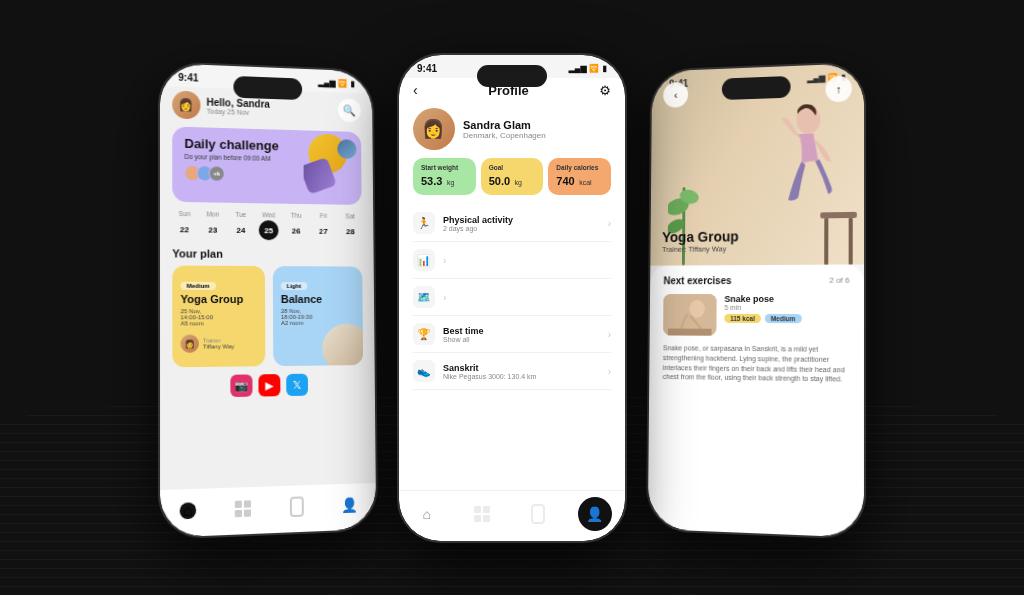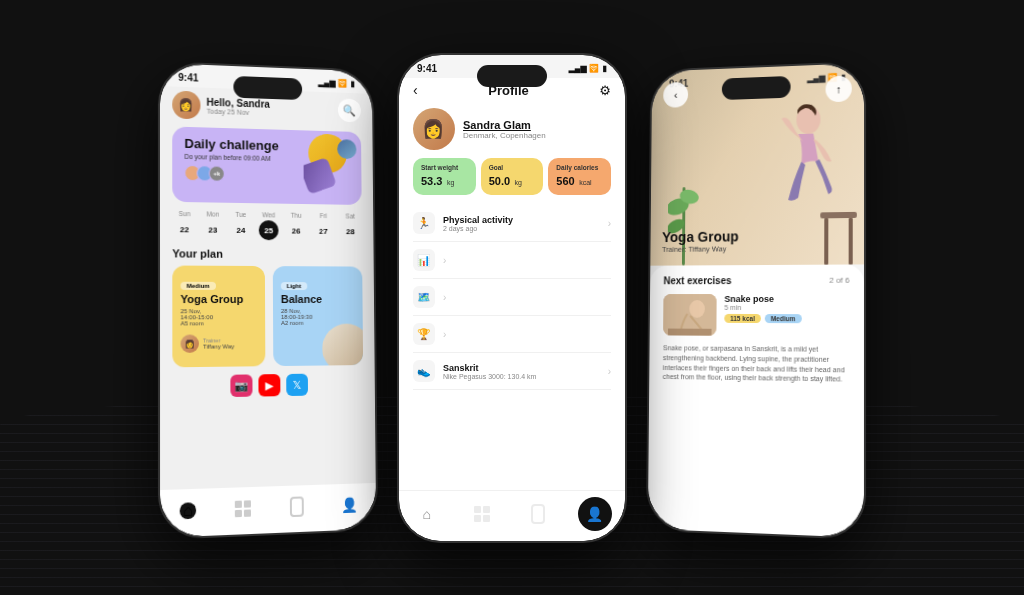--- a/index.html
+++ b/index.html
@@ -252,21 +252,21 @@
     .profile-title { font-size: 13px; font-weight: 700; color: #111; }
     .settings-btn { font-size: 13px; color: #111; }
 
     .profile-user { display: flex; align-items: center; gap: 8px; margin-bottom: 8px; }
     .profile-avatar {
       width: 42px; height: 42px; border-radius: 50%;
       background: linear-gradient(135deg, #d4a574, #c27a4a);
       display: flex; align-items: center; justify-content: center;
       font-size: 18px; overflow: hidden;
     }
-    .profile-name { font-size: 11px; font-weight: 700; color: #111; text-decoration: underline; }
+    .profile-name { font-size: 11px; font-weight: 700; color: #111; }
     .profile-location { font-size: 8px; color: #888; }
 
     .profile-stats {
       display: flex; gap: 12px; margin-bottom: 8px; align-items: center;
     }
     .stat-item {}
     .stat-label { font-size: 7px; color: #888; }
     .stat-value { font-size: 11px; font-weight: 700; color: #111; }
     .profile-actions { display: flex; gap: 4px; margin-left: auto; }
     .profile-action-btn {
@@ -543,21 +543,21 @@
           <div class="metric-card metric-card-yellow">
             <div class="metric-label">Goal</div>
             <div>
               <span class="metric-value">50.0</span>
               <span class="metric-unit"> kg</span>
             </div>
           </div>
           <div class="metric-card metric-card-orange">
             <div class="metric-label">Daily calories</div>
             <div>
-              <span class="metric-value">560</span>
+              <span class="metric-value">740</span>
               <span class="metric-unit"> kcal</span>
             </div>
           </div>
         </div>
 
         <div class="menu-list">
           <div class="menu-item">
             <div class="menu-item-icon">🏃</div>
             <div class="menu-item-content">
               <div class="menu-item-title">Physical activity</div>
@@ -568,20 +568,24 @@
           <div class="menu-item">
             <div class="menu-item-icon">📊</div>
             <div class="menu-item-arrow">›</div>
           </div>
           <div class="menu-item">
             <div class="menu-item-icon">🗺️</div>
             <div class="menu-item-arrow">›</div>
           </div>
           <div class="menu-item">
             <div class="menu-item-icon">🏆</div>
+            <div class="menu-item-content">
+              <div class="menu-item-title">Best time</div>
+              <div class="menu-item-sub">Show all</div>
+            </div>
             <div class="menu-item-arrow">›</div>
           </div>
           <div class="menu-item">
             <div class="menu-item-icon">👟</div>
             <div class="menu-item-content">
               <div class="menu-item-title">Sanskrit</div>
               <div class="menu-item-sub">Nike Pegasus 3000: 130.4 km</div>
             </div>
             <div class="menu-item-arrow">›</div>
           </div>

